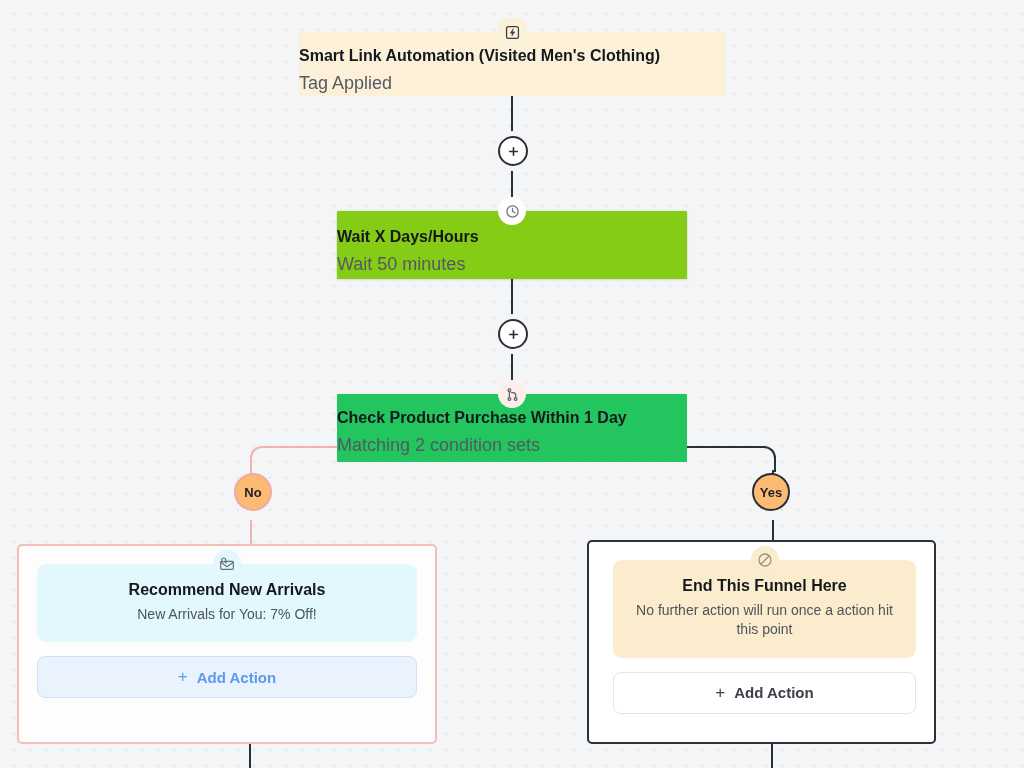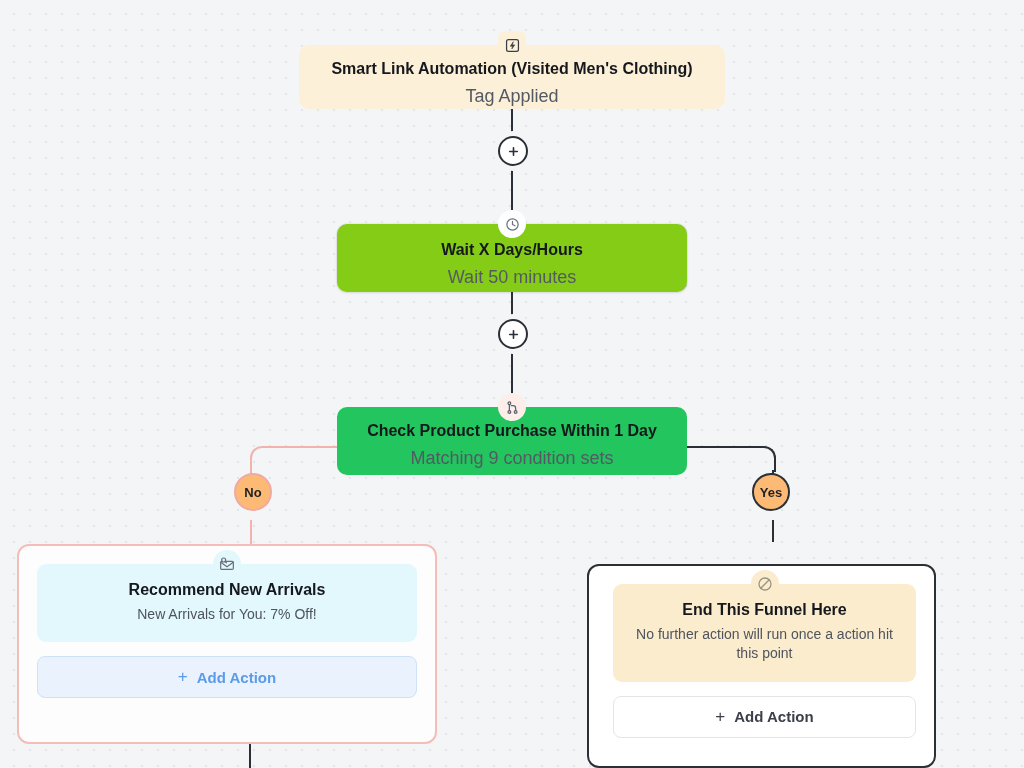--- a/index.html
+++ b/index.html
@@ -71,25 +71,24 @@
     font-weight: 600;
     color: #1d2025;
     z-index: 7;
   }
   .branch-pill.yes { border: 2px solid #2b2f36; }
   .branch-pill.no  { border: 2px solid #f0a9a3; }
 
   
   .node {
     position: absolute;
-    border-radius: 10px;
+    border-radius: 1px;
     box-sizing: border-box;
-    text-align: center;
+    text-align: left;
     z-index: 4;
-    margin-top: 13px;
   }
   .node .node-title {
     font-size: 16px;
     font-weight: 700;
     color: #15181d;
     line-height: 1.3;
   }
   .node .node-sub {
     font-size: 18px;
     color: #545a63;
@@ -119,21 +118,21 @@
   .icon-badge.on-white  { background: #ffffff; border-radius: 50%; }
   .icon-badge.on-pink   { background: #fdeeea; border-radius: 50%; }
   .icon-badge.on-mint   { background: #e2f8fc; border-radius: 50%; }
   .icon-badge.on-amber  { background: #fbeccd; border-radius: 50%; }
   .icon-badge svg { display: block; }
 
   
   .branch-box {
     position: absolute;
     box-sizing: border-box;
-    border-radius: 12px;
+    border-radius: 5px;
     background: #fdfdfe;
     padding: 18px;
     z-index: 5;
   }
   .branch-box.pink { border: 2px solid #f4bdb8; }
   .branch-box.dark { border: 2px solid #2b2f36; background: #ffffff; }
 
   .inner-card {
     border-radius: 9px;
     padding: 16px 18px 18px;
@@ -240,21 +239,21 @@
     <div class="icon-badge on-pink">
       <svg width="15" height="15" viewBox="0 0 24 24" fill="none" stroke="#5d636c" stroke-width="2" stroke-linecap="round" stroke-linejoin="round">
         <circle cx="7" cy="19" r="2.2"></circle>
         <circle cx="7" cy="5" r="2.2"></circle>
         <circle cx="17" cy="19" r="2.2"></circle>
         <path d="M7 7.2 V16.8"></path>
         <path d="M17 16.8 V13 a4 4 0 0 0 -4 -4 H10"></path>
       </svg>
     </div>
     <div class="node-title">Check Product Purchase Within 1 Day</div>
-    <div class="node-sub">Matching 9 condition sets</div>
+    <div class="node-sub">Matching 2 condition sets</div>
   </div>
 
   <div class="elbow pink" style="left:250px; top:446px; width:90px; height:24px;
               border-left-width:2px; border-top-width:2px; border-top-left-radius:12px;"></div>
   <div class="conn v pink" style="left:250px; top:470px; height:22px;"></div>
   <div class="conn v pink" style="left:250px; top:520px; height:24px;"></div>
 
   <div class="branch-pill no" style="left:234px; top:473px;">
     <span>No</span>
   </div>
@@ -284,21 +283,21 @@
     </div>
 
     <div class="add-action blue">
       <span class="aa-plus">+</span>
       <span>Add Action</span>
     </div>
   </div>
 
   <div class="conn v" style="left:249px; top:744px; height:24px;"></div>
 
-  <div class="branch-box dark" style="left:587px; top:564px; width:349px; height:204px;padding-left:24px;">
+  <div class="branch-box dark" style="left:587px; top:540px; width:349px; height:204px;padding-left:24px;">
 
     <div class="inner-card amber">
       <div class="icon-badge on-amber" style="top:-14px;">
         <svg width="16" height="16" viewBox="0 0 24 24" fill="none" stroke="#9a9382" stroke-width="1.9" stroke-linecap="round">
           <circle cx="12" cy="12" r="9"></circle>
           <line x1="5.6" y1="18.4" x2="18.4" y2="5.6"></line>
           <line x1="8.5" y1="15.5" x2="15.5" y2="8.5" stroke-width="1.2"></line>
         </svg>
       </div>
       <div class="ic-title">End This Funnel Here</div>

